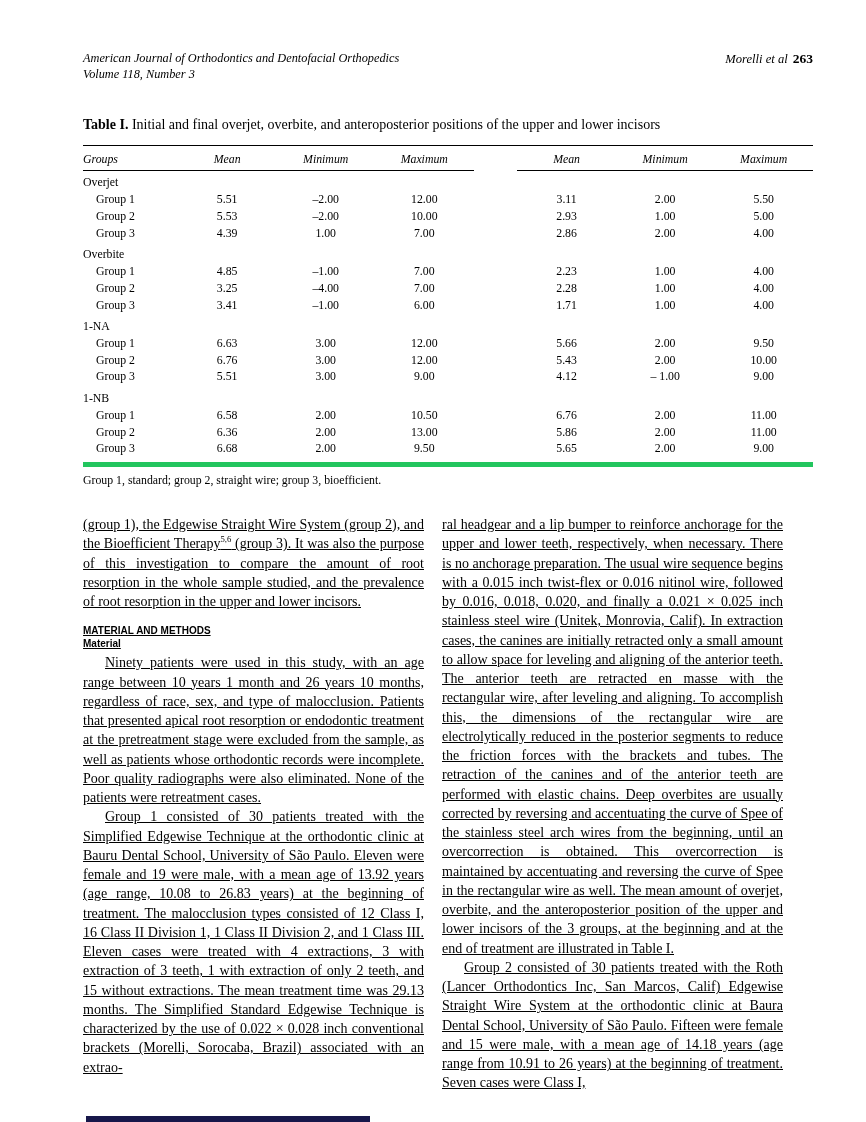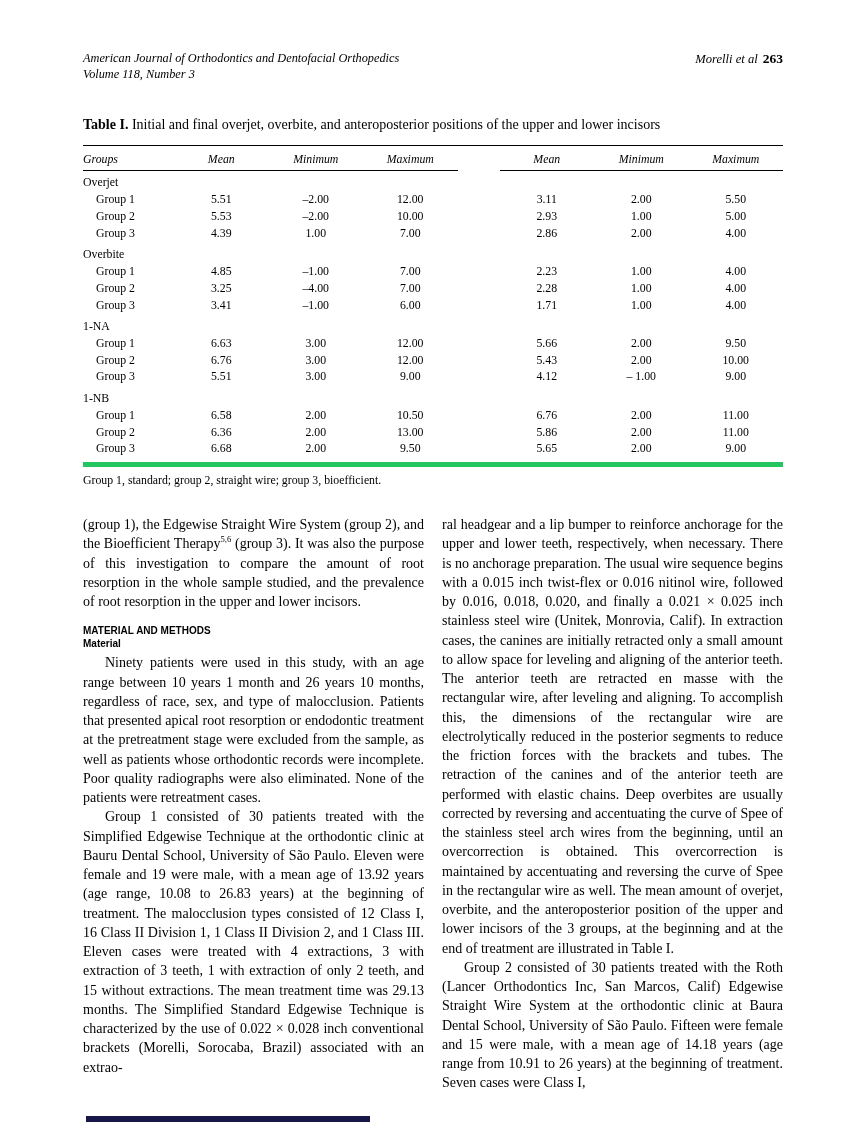--- a/index.html
+++ b/index.html
@@ -1,21 +1,21 @@
 <!DOCTYPE html>
 <html><head>
 <meta charset="utf-8">
 <style>
   html,body{margin:0;padding:0;}
   body{
     width:866px;height:1122px;background:#ffffff;color:#000;
     font-family:"Liberation Serif", serif;
     position:relative;overflow:hidden;
   }
-  .page{padding:50px 83px 0 83px;}
+  .page{padding:50px 53px 0 83px;}
 
   
   .runhead{display:flex;justify-content:space-between;align-items:flex-start;
     font-size:12.3px;line-height:1.32;}
   .runhead .left{font-style:italic;}
   .runhead .right{white-space:nowrap;}
   .runhead .cite{font-style:italic;font-size:12.6px;}
   .runhead .pageno{font-weight:bold;font-size:13.5px;margin-left:5px;}
 
   
@@ -32,21 +32,21 @@
   td{text-align:center;padding:1px 0;}
   td.g{text-align:left;padding-left:13px;}
   tr.sec td{text-align:left;padding:6px 0 1px 0;}
   tr.first-sec td{padding-top:4px;}
 
   .footnote{font-size:11.8px;margin-top:6px;}
 
   
   .bodycols{display:flex;gap:18px;margin-top:27px;
     font-size:14px;line-height:1.375;text-align:justify;}
-  .col{width:341px;}
+  .col{width:341px;text-decoration:underline;}
   p{margin:0;}
   p.indent{text-indent:22px;}
   sup{font-size:0.62em;line-height:0;vertical-align:super;}
   .h1,.h2{font-family:"Liberation Sans", sans-serif;font-weight:bold;
     font-size:10px;text-align:left;line-height:1.3;}
   .h1{margin-top:13px;}
   .h2{margin-bottom:3px;}
 
   .edge-artifact{position:absolute;left:86px;bottom:0;width:284px;height:6px;
     background:#17174a;}

